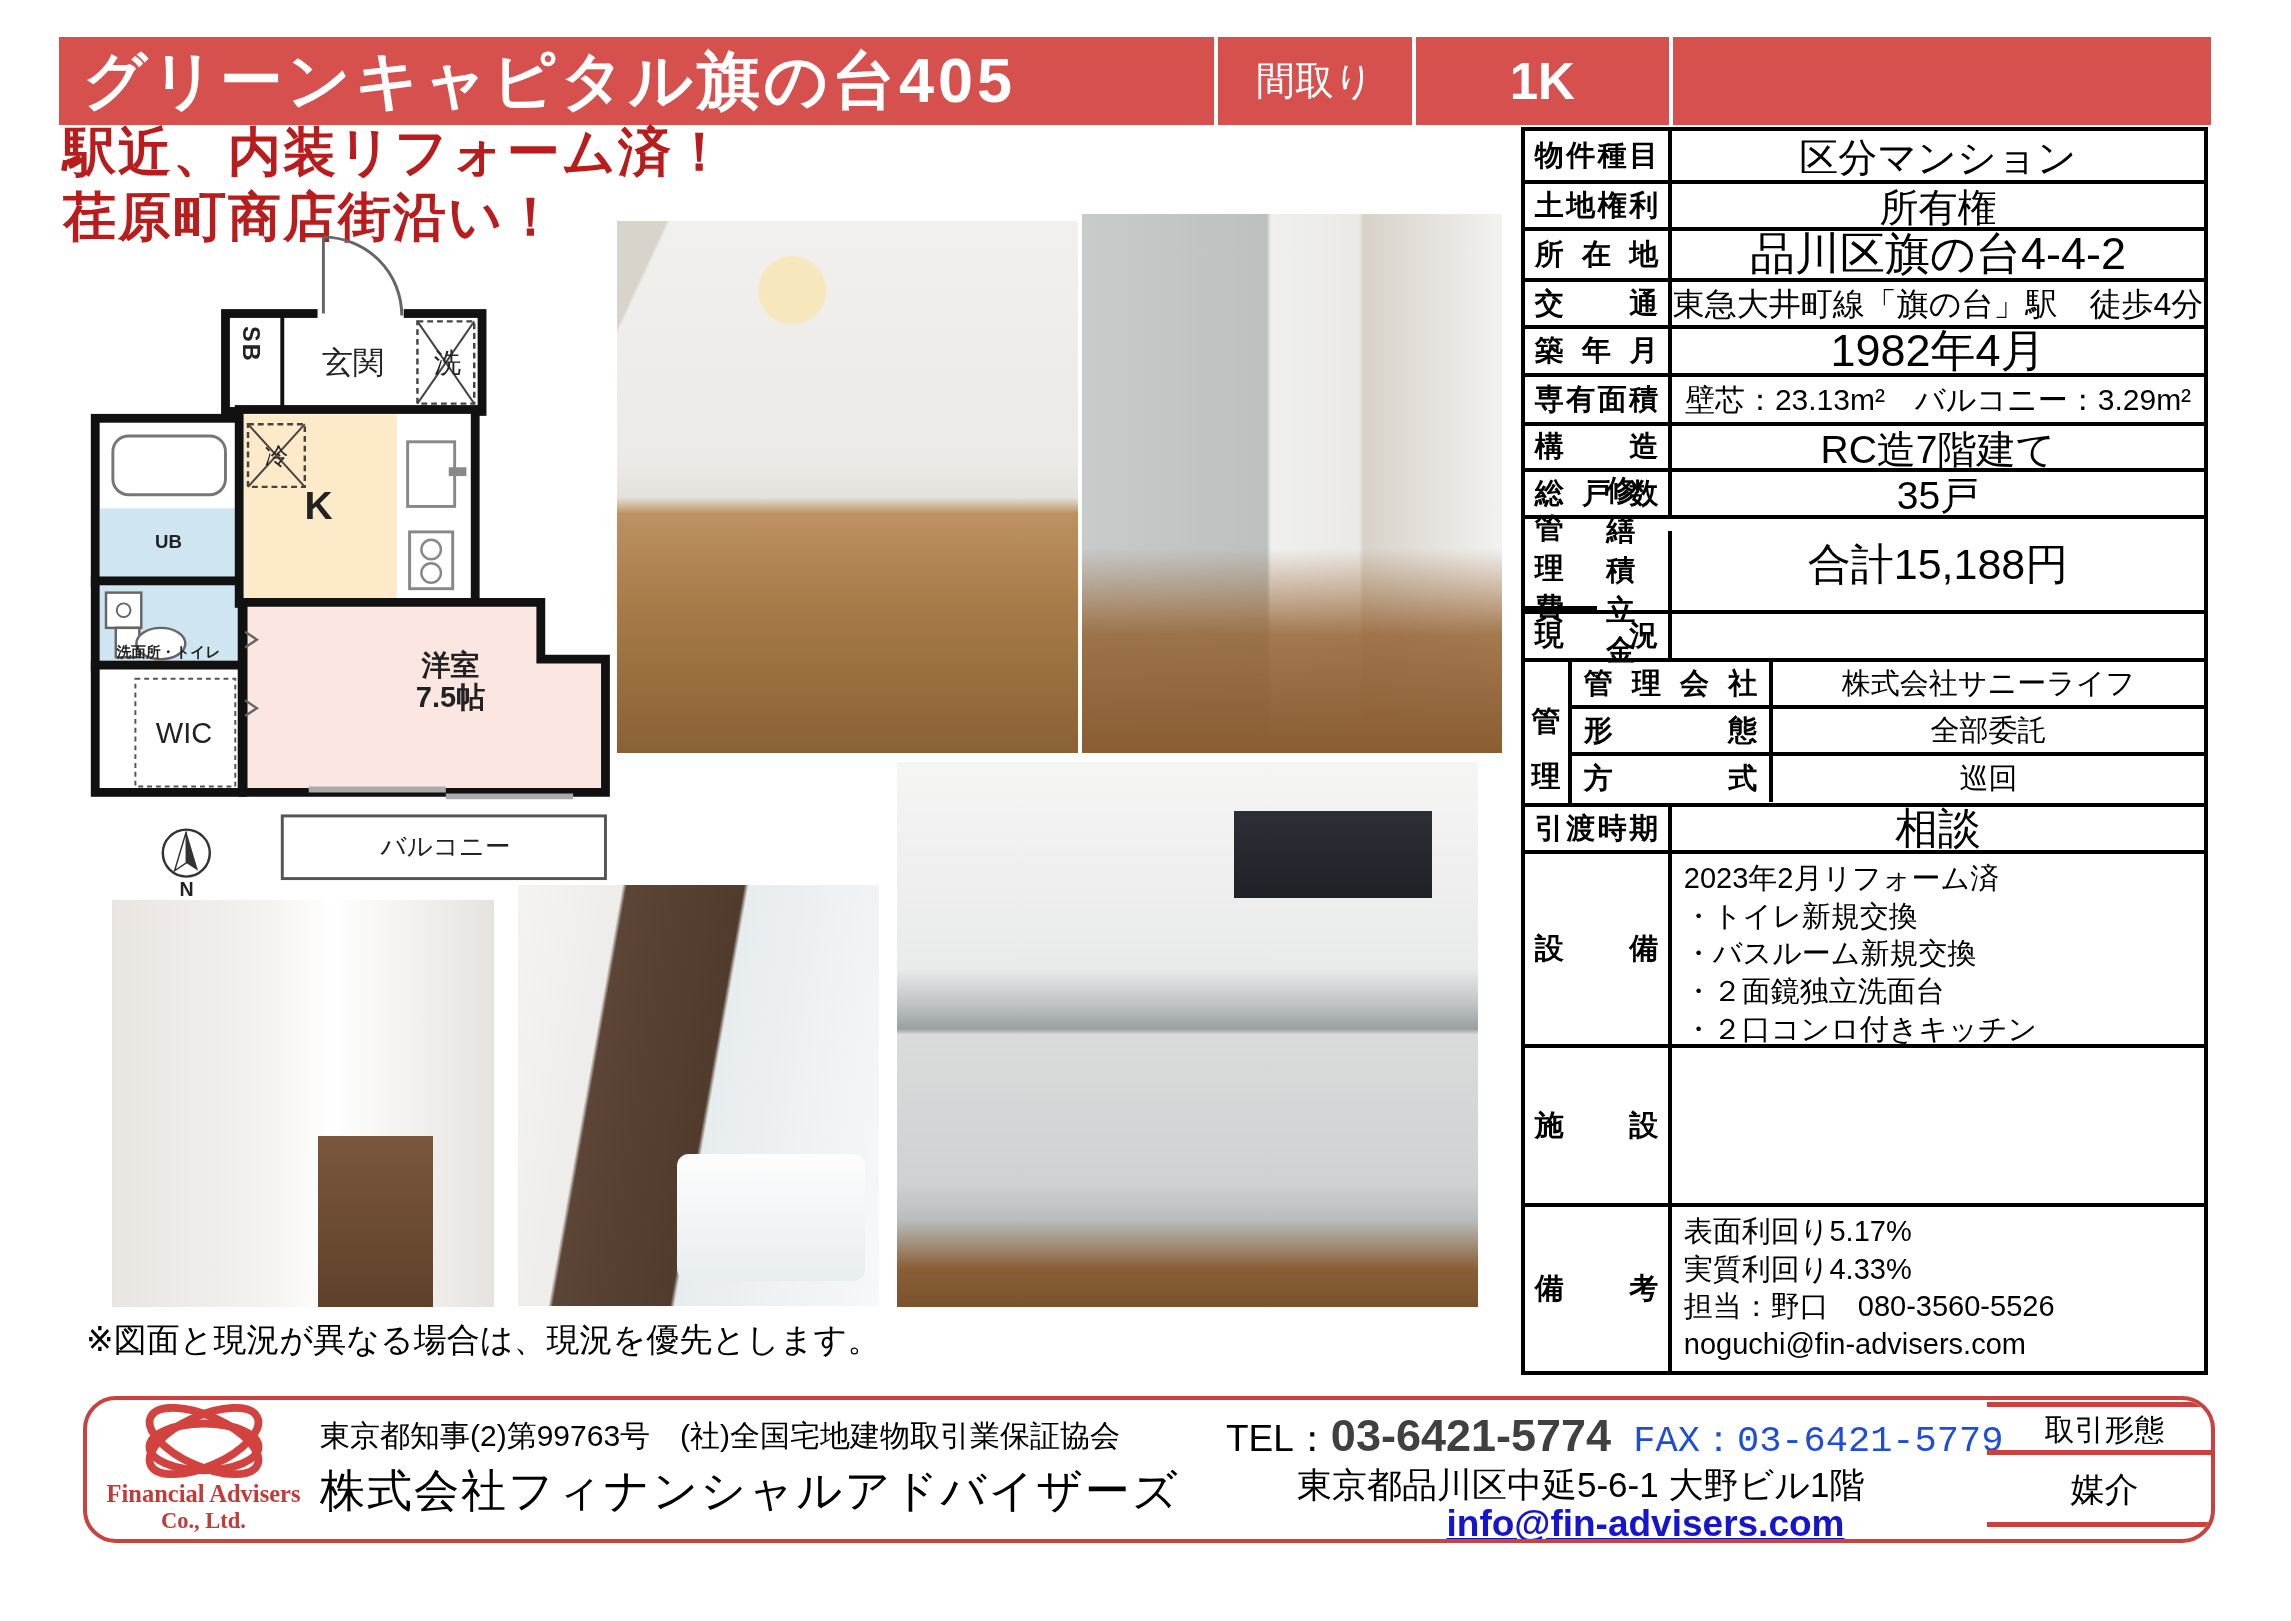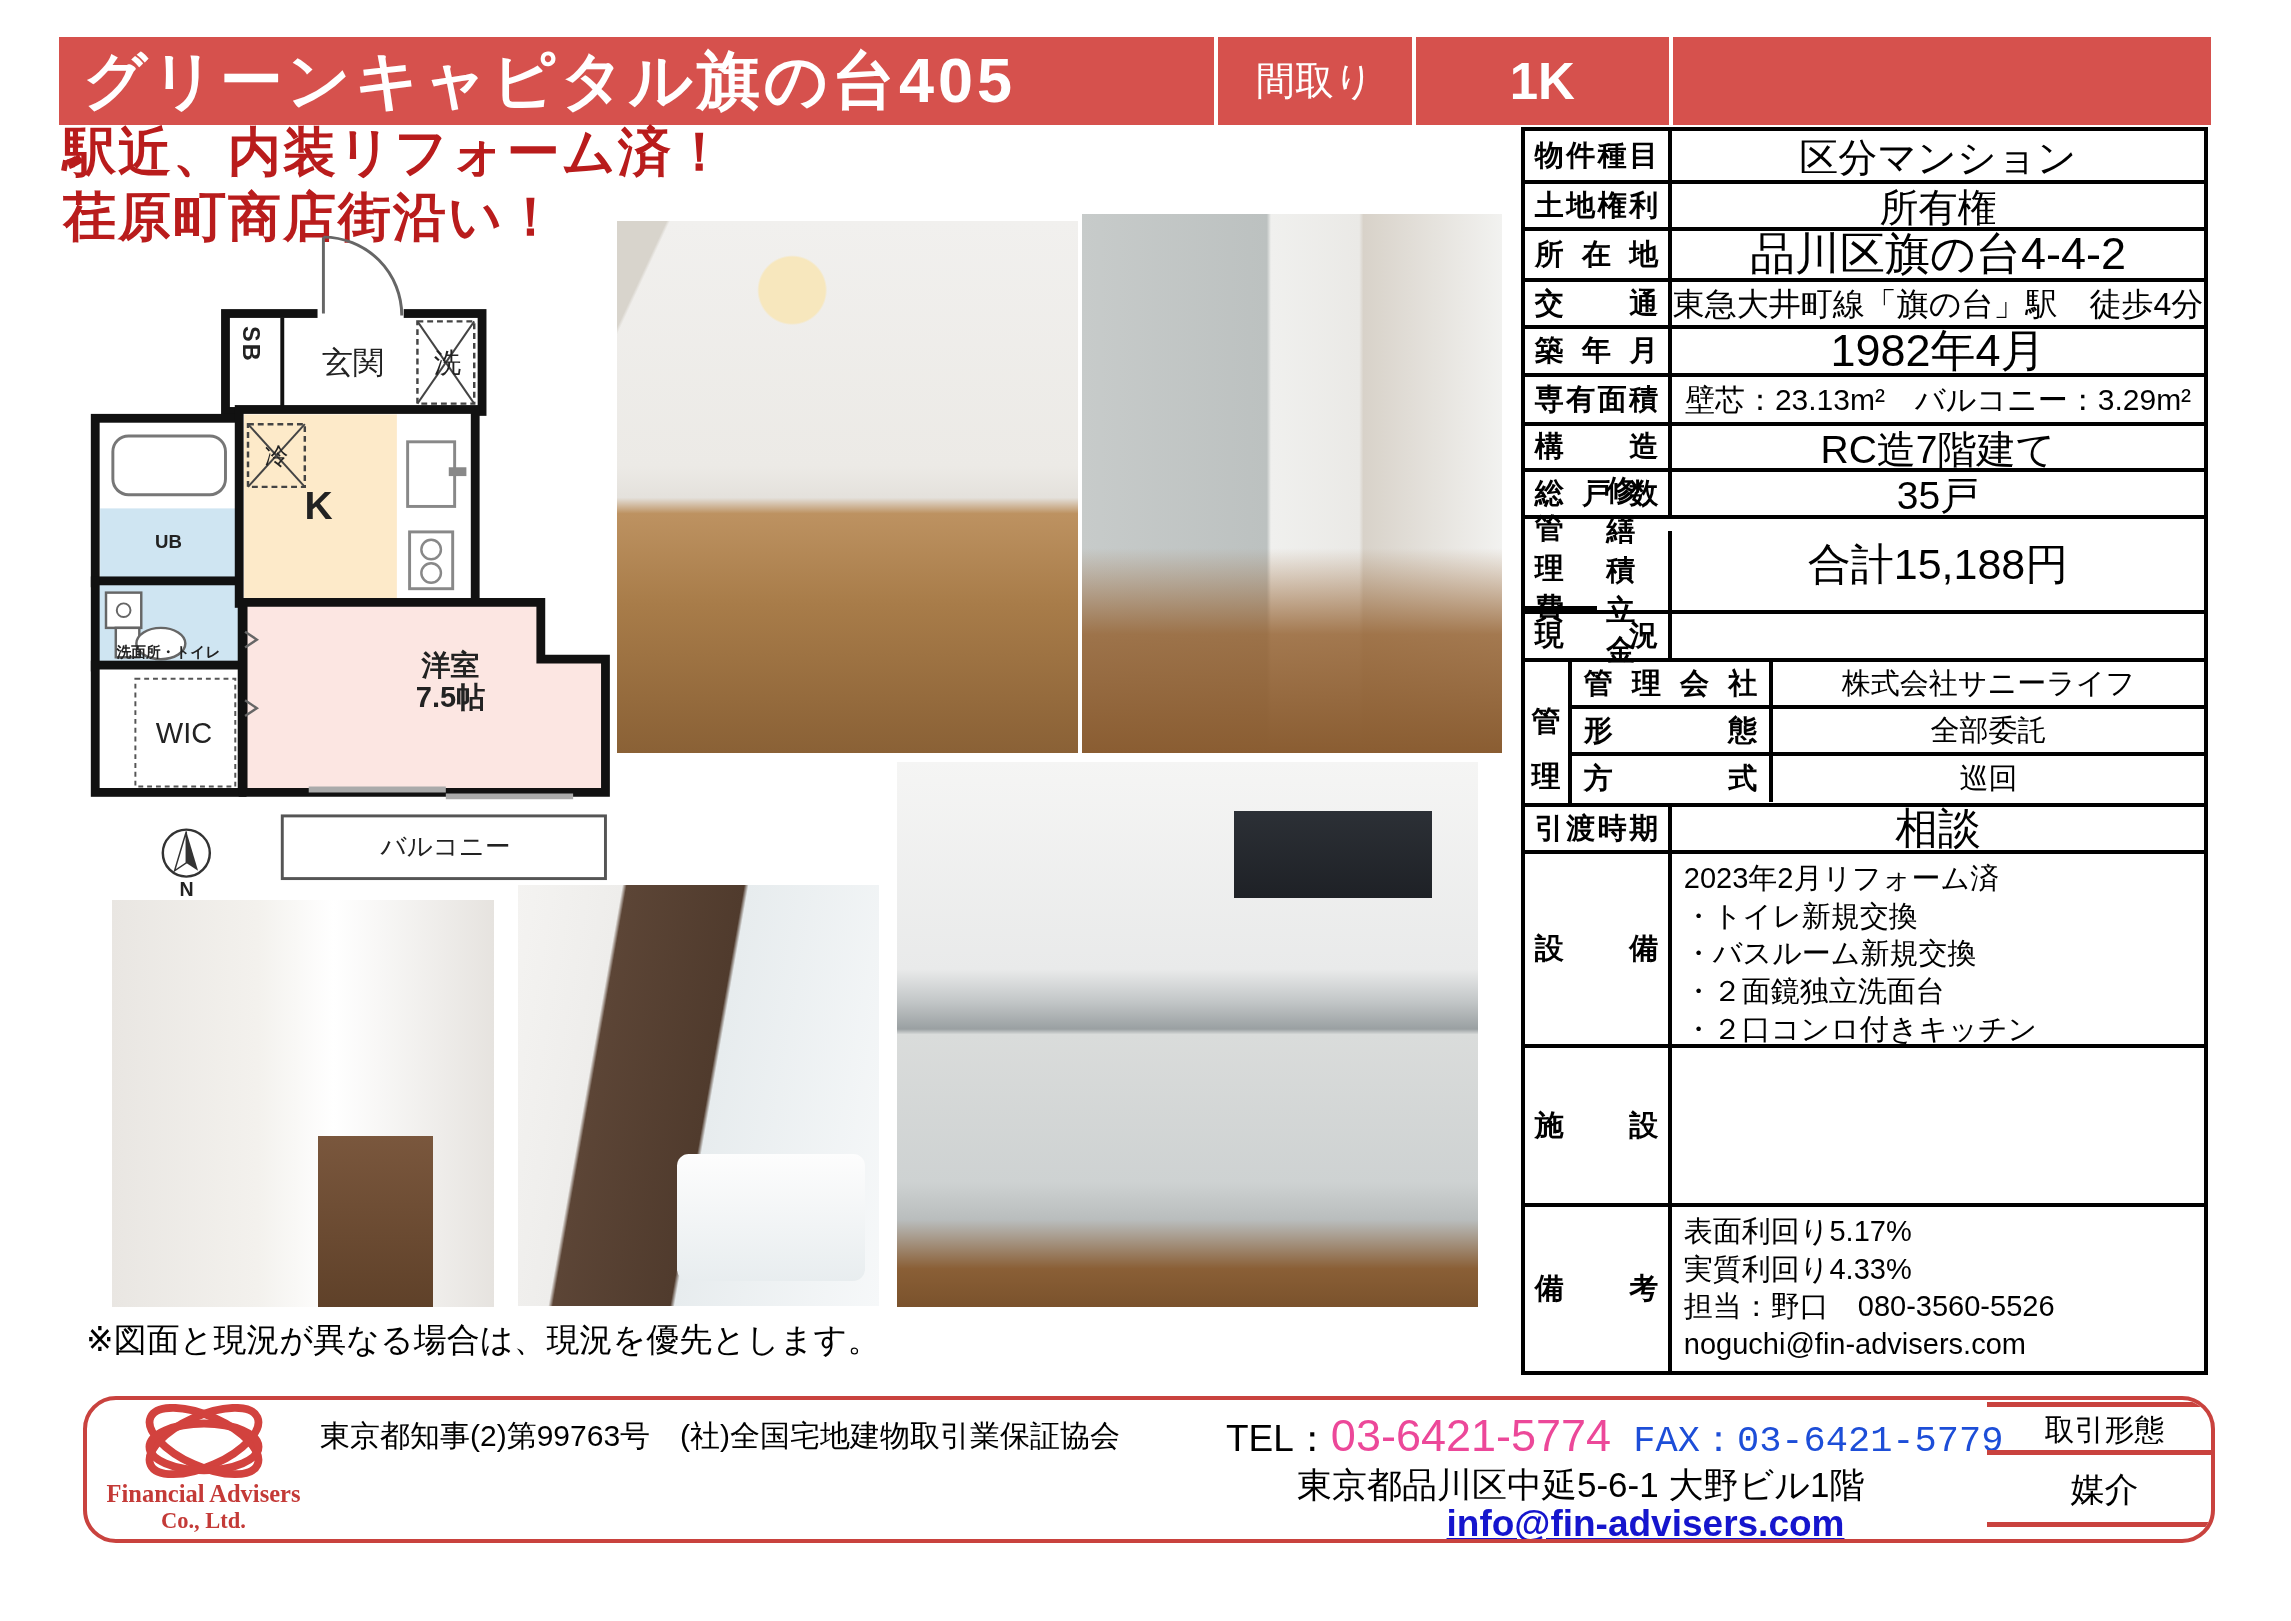--- a/index.html
+++ b/index.html
@@ -83,21 +83,21 @@
   .footer { position:absolute; left:83px; top:1396px; width:2132px; height:147px;
             border:4.9px solid #c9423e; border-radius:33px; background:#fff; overflow:hidden; }
   .logo-knot { position:absolute; left:23.5px; top:3.9px; }
   .logo-text { position:absolute; left:0px; top:80px; width:233px; text-align:center;
                font-family:"Liberation Serif","DejaVu Serif",serif; font-weight:700; color:#c43a37; line-height:1.15; }
   .logo-line1 { font-size:24.5px; } .logo-line2 { font-size:22.5px; }
   .license { position:absolute; left:233px; top:15.7px; font-size:30px; color:#000; white-space:nowrap; }
   .company { position:absolute; left:233px; top:61px; font-size:45px; color:#000; letter-spacing:2px; white-space:nowrap; }
   .telline { position:absolute; left:1139px; top:9.8px; white-space:nowrap; }
   .tel-label { font-size:37px; color:#000; }
-  .tel-num { font-size:45px; color:#ec4899; font-weight:400; }
+  .tel-num { font-size:45px; color:#404040; font-weight:700; }
   .fax-label,.fax-num { font-size:37px; color:#1d4ed8;font-family:Liberation Mono, monospace; }
   .address { position:absolute; left:1210px; top:62px; font-size:35px; color:#000; white-space:nowrap; }
   .email { position:absolute; left:1328px; top:103px; width:461px; text-align:center;
            font-size:37px; color:#1515cd; text-decoration:underline; font-weight:700; }
   .rline { position:absolute; left:1900px; right:0; height:4.9px; background:#c9423e; }
   .deal-label { position:absolute; left:1906px; top:9.8px; width:223px; text-align:center; font-size:30px; }
   .deal-value { position:absolute; left:1906px; top:67px; width:223px; text-align:center; font-size:34px; }
 </style>
 </head>
 <body>
@@ -344,20 +344,21 @@
         <ellipse cx="95" cy="38" rx="60" ry="26" transform="rotate(-24 95 38)"></ellipse>
         <ellipse cx="95" cy="38" rx="60" ry="26" transform="rotate(24 95 38)"></ellipse>
         <ellipse cx="95" cy="44" rx="56" ry="24"></ellipse>
       </g>
     </svg>
     <div class="logo-text">
       <div class="logo-line1">Financial Advisers</div>
       <div class="logo-line2">Co., Ltd.</div>
     </div>
     <div class="license">東京都知事(2)第99763号　(社)全国宅地建物取引業保証協会</div>
+    <div class="company">株式会社フィナンシャルアドバイザーズ</div>
     <div class="telline">
       <span class="tel-label">TEL：</span><span class="tel-num">03-6421-5774</span><span class="fax-label"> FAX：</span><span class="fax-num">03-6421-5779</span>
     </div>
     <div class="address">東京都品川区中延5-6-1 大野ビル1階</div>
     <a class="email" href="#">info@fin-advisers.com</a>
     <div class="rline" style="top:2px;"></div>
     <div class="rline" style="top:50px;"></div>
     <div class="rline" style="top:122px;"></div>
     <div class="deal-label">取引形態</div>
     <div class="deal-value">媒介</div>

